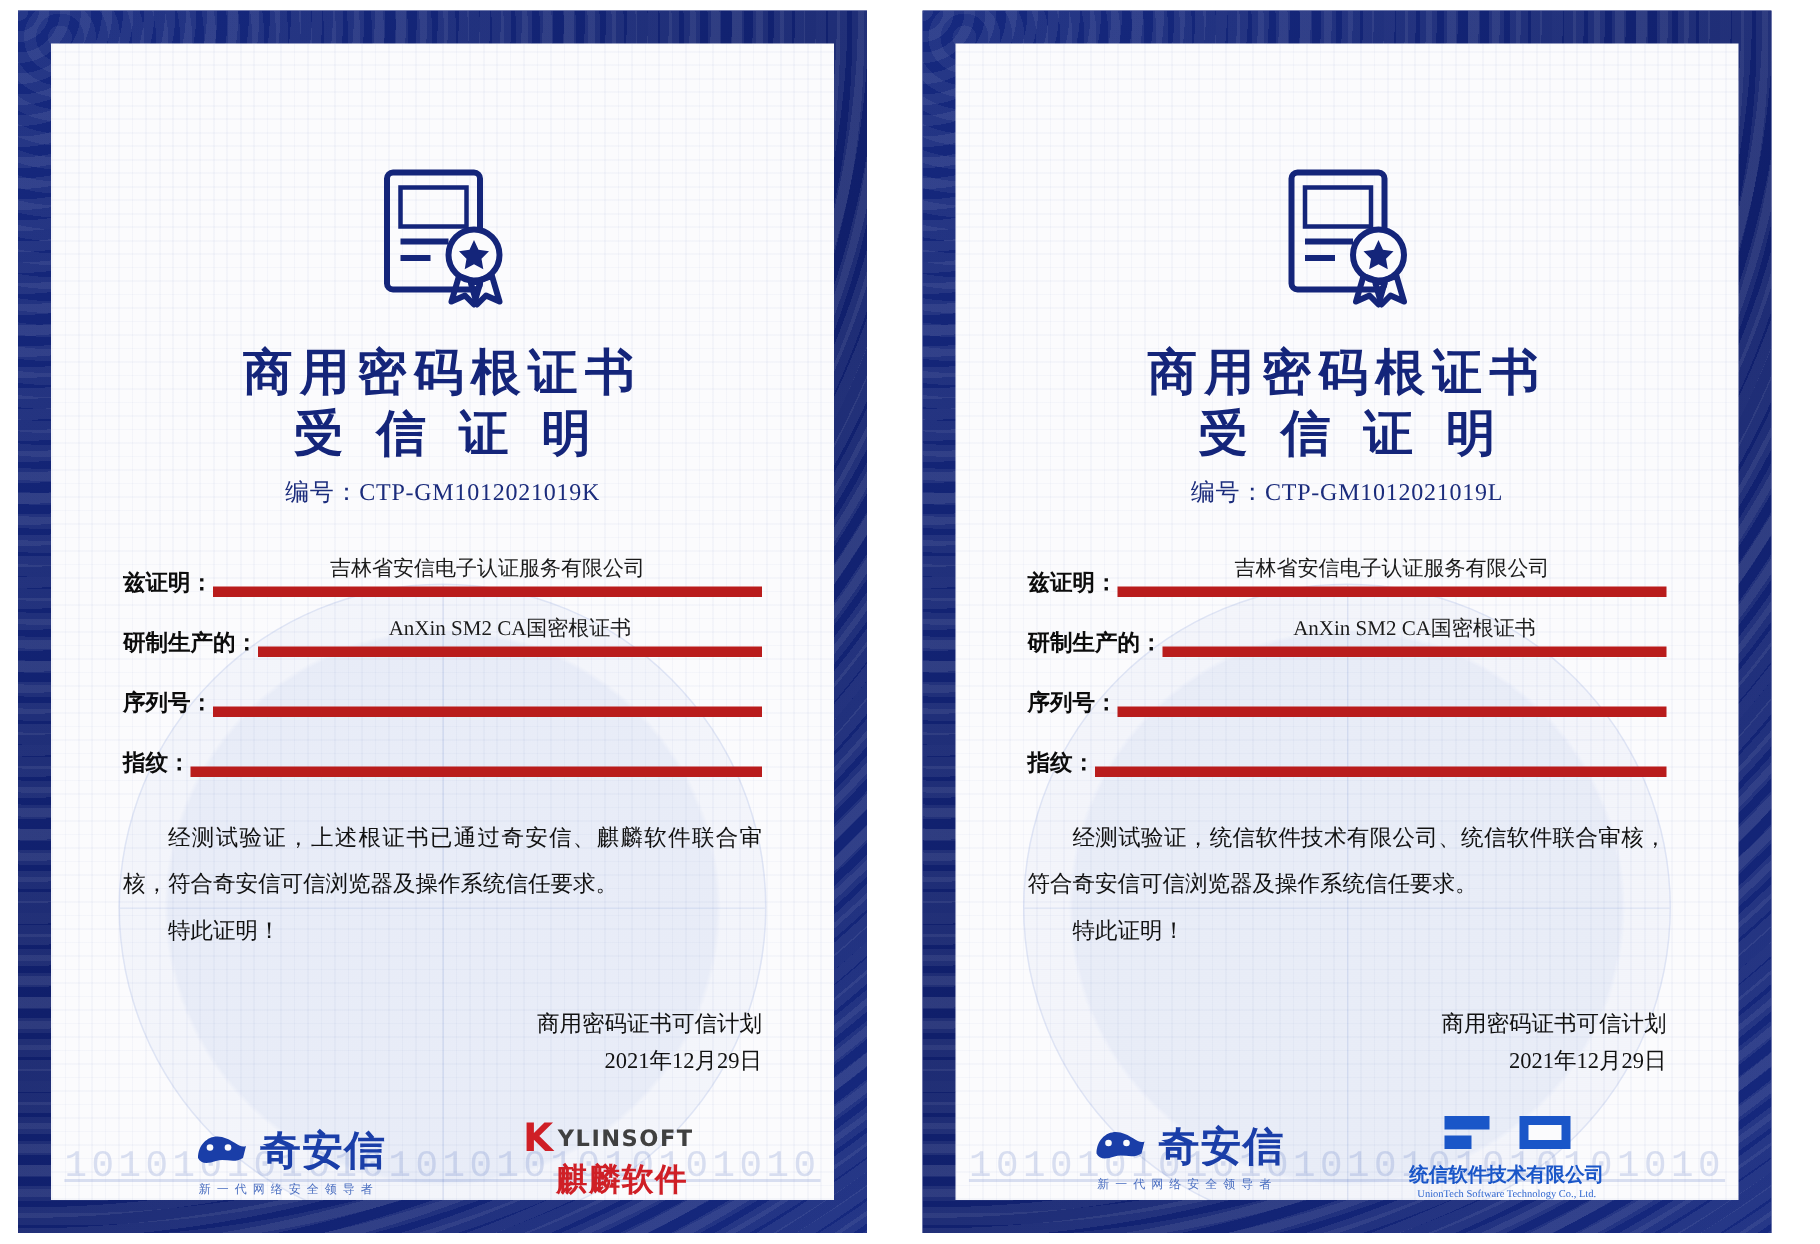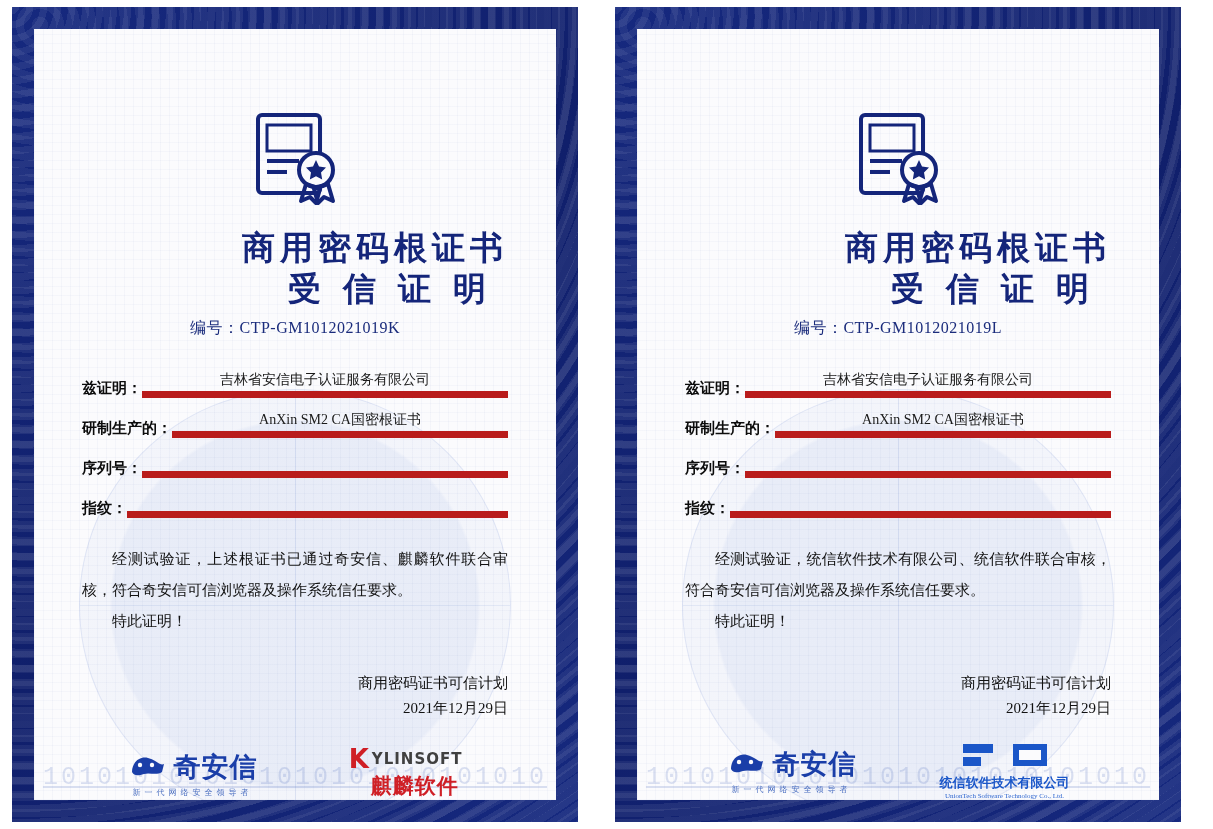--- a/index.html
+++ b/index.html
@@ -115,21 +115,21 @@
     box-sizing: border-box;
   }
   .seal-icon {
     margin: 78px auto 0;
     width: 104px;
     height: 104px;
     display: block;
   }
   .title-block {
     margin-top: 16px;
-    text-align: right;
+    text-align: center;
     color: #14257a;
   }
   .title-1 {
     font-size: 33px;
     font-weight: bold;
     letter-spacing: 5px;
     line-height: 1.25;
     font-family: "DejaVu Serif", "Liberation Serif", serif;
   }
   .title-2 {

